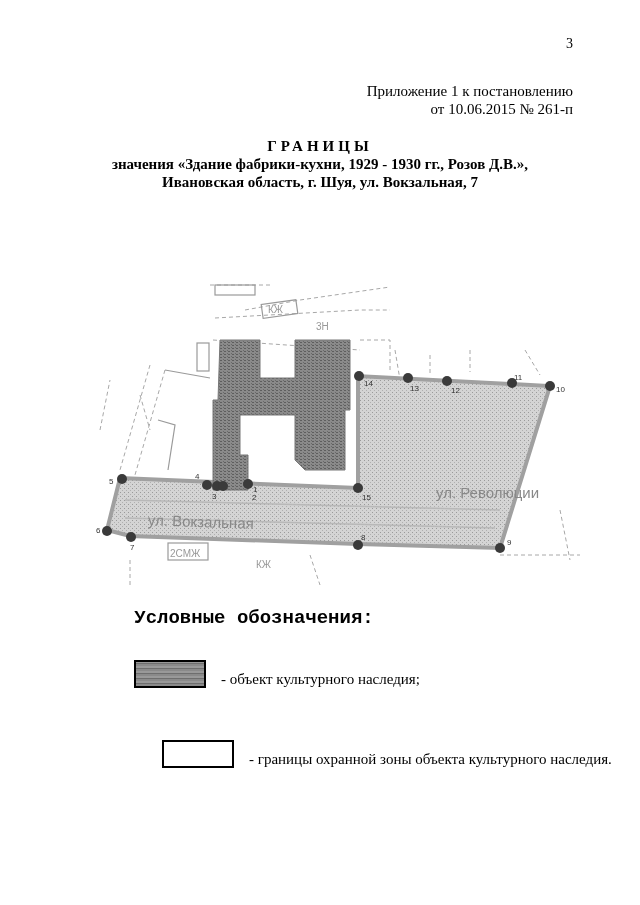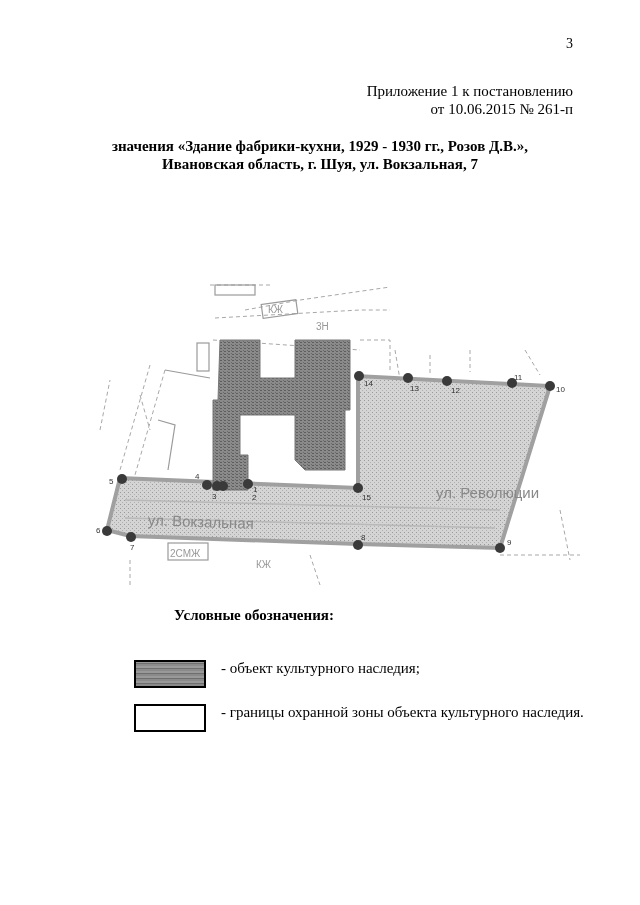--- a/index.html
+++ b/index.html
@@ -2,37 +2,38 @@
 <html><head>
 <meta charset="utf-8">
 <style>
   html,body{margin:0;padding:0;background:#fff;}
   body{width:640px;height:905px;position:relative;overflow:hidden;font-family:"Liberation Serif","DejaVu Serif",serif;color:#000;}
   .page-num{position:absolute;top:36px;right:67px;font-size:14px;}
   .appendix{position:absolute;top:82px;right:67px;text-align:right;font-size:15px;line-height:18px;}
   .title-block{position:absolute;top:137px;left:0;width:640px;text-align:center;font-weight:bold;font-size:15px;line-height:18px;}
   .title-main{letter-spacing:4px;}
   .map{position:absolute;top:270px;left:94px;width:490px;height:315px;}
-  .legend-title{position:absolute;top:607px;left:0;width:508px;text-align:center;font-weight:bold;font-size:15px;}
-  .legend-row{position:absolute;left:134px;display:flex;align-items:flex-start;font-size:15px;}
+  .legend-title{position:absolute;top:607px;left:0;width:508px;text-align:center;font-weight:bold;font-size:19px;font-family:Liberation Mono, monospace;}
+  .legend-row{position:absolute;left:134px;display:flex;align-items:flex-end;font-size:15px;}
   .swatch{width:72px;height:28px;border:2px solid #000;box-sizing:border-box;margin-right:15px;}
   .swatch.heritage{background:repeating-linear-gradient(0deg,#8a8a8a 0 2px,#6e6e6e 2px 3px,#999 3px 5px);}
   .swatch.zone{background:#fff;}
 </style>
 </head>
 <body>
 
 <div class="page-num">3</div>
 
 <div class="appendix">
   <div>Приложение 1 к постановлению</div>
   <div>от 10.06.2015  № 261-п</div>
 </div>
 
 <div class="title-block">
+  <div class="title-main">ГРАНИЦЫ</div>
   <div>значения «Здание фабрики-кухни, 1929 - 1930 гг., Розов Д.В.»,</div>
   <div>Ивановская область, г. Шуя,  ул. Вокзальная, 7</div>
 </div>
 
 <svg class="map" viewBox="94 270 490 315" xmlns="http://www.w3.org/2000/svg">
   <defs>
     <pattern id="zoneP" width="4" height="4" patternUnits="userSpaceOnUse">
       <rect width="4" height="4" fill="#d4d4d4"></rect>
       <rect x="0" y="0" width="1" height="1" fill="#9a9a9a"></rect>
       <rect x="2" y="2" width="1" height="1" fill="#b0b0b0"></rect>
@@ -109,16 +110,16 @@
     <text x="362" y="500">15</text>
   </g>
 </svg>
 
 <div class="legend-title">Условные обозначения:</div>
 
 <div class="legend-row" style="top:660px;">
   <div class="swatch heritage"></div>
   <span>- объект культурного наследия;</span>
 </div>
-<div class="legend-row" style="top:704px;">
+<div class="legend-row" style="top:740px;margin-left:28px;">
   <div class="swatch zone"></div>
   <span>- границы охранной зоны объекта культурного наследия.</span>
 </div>
 
 </body></html>

